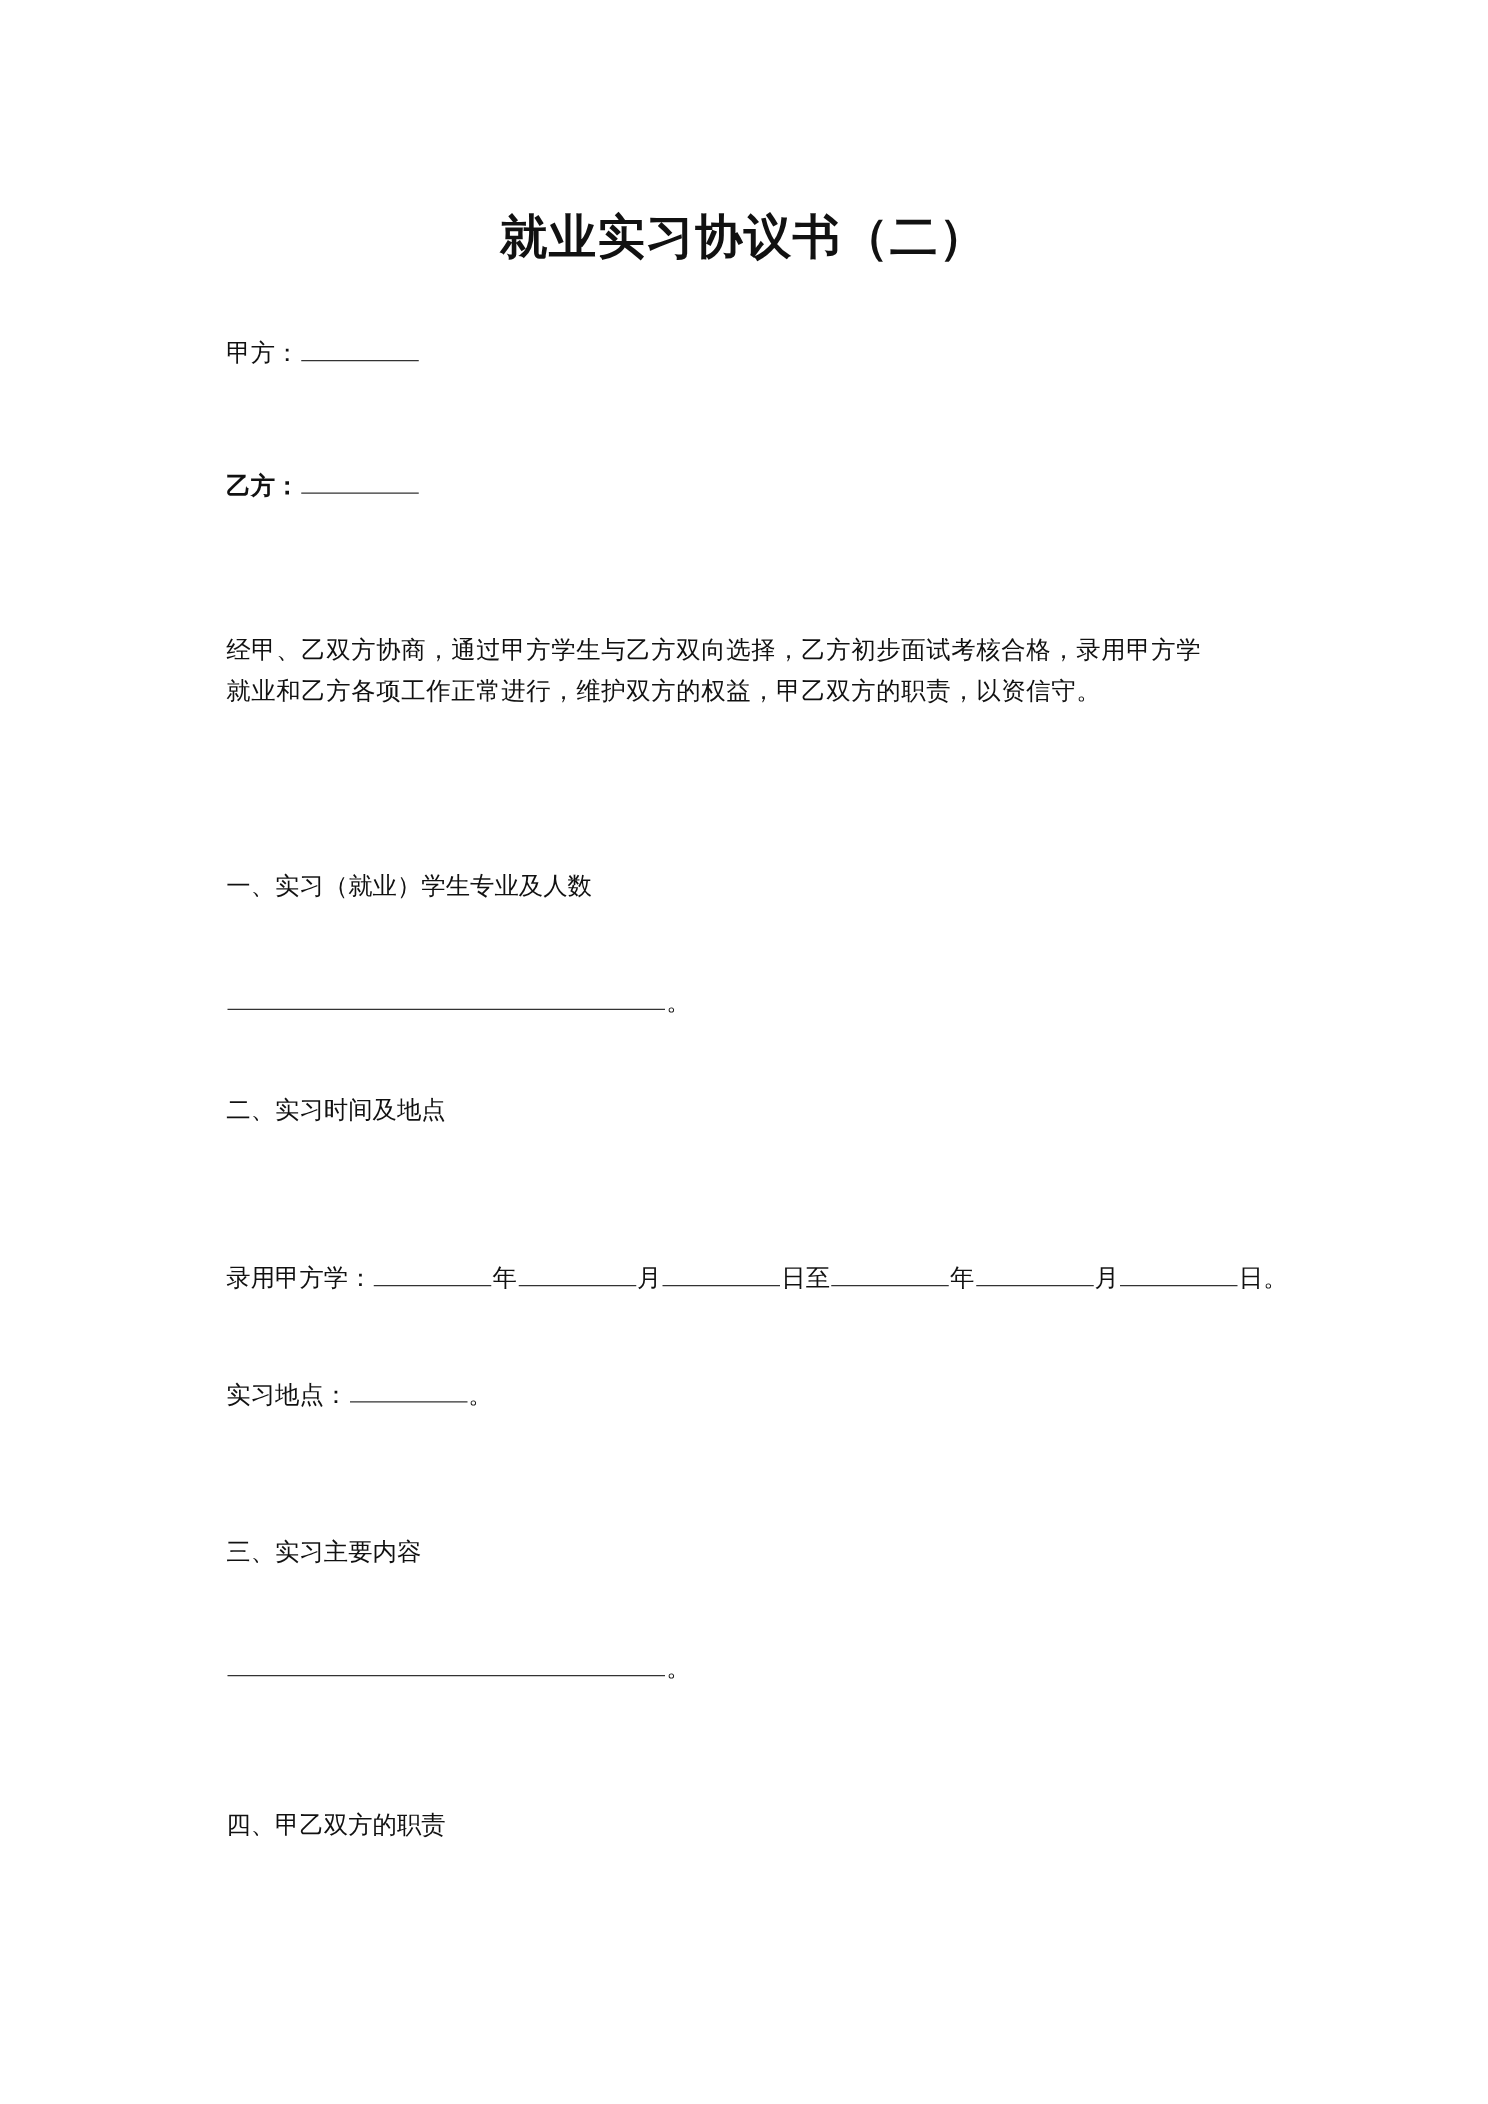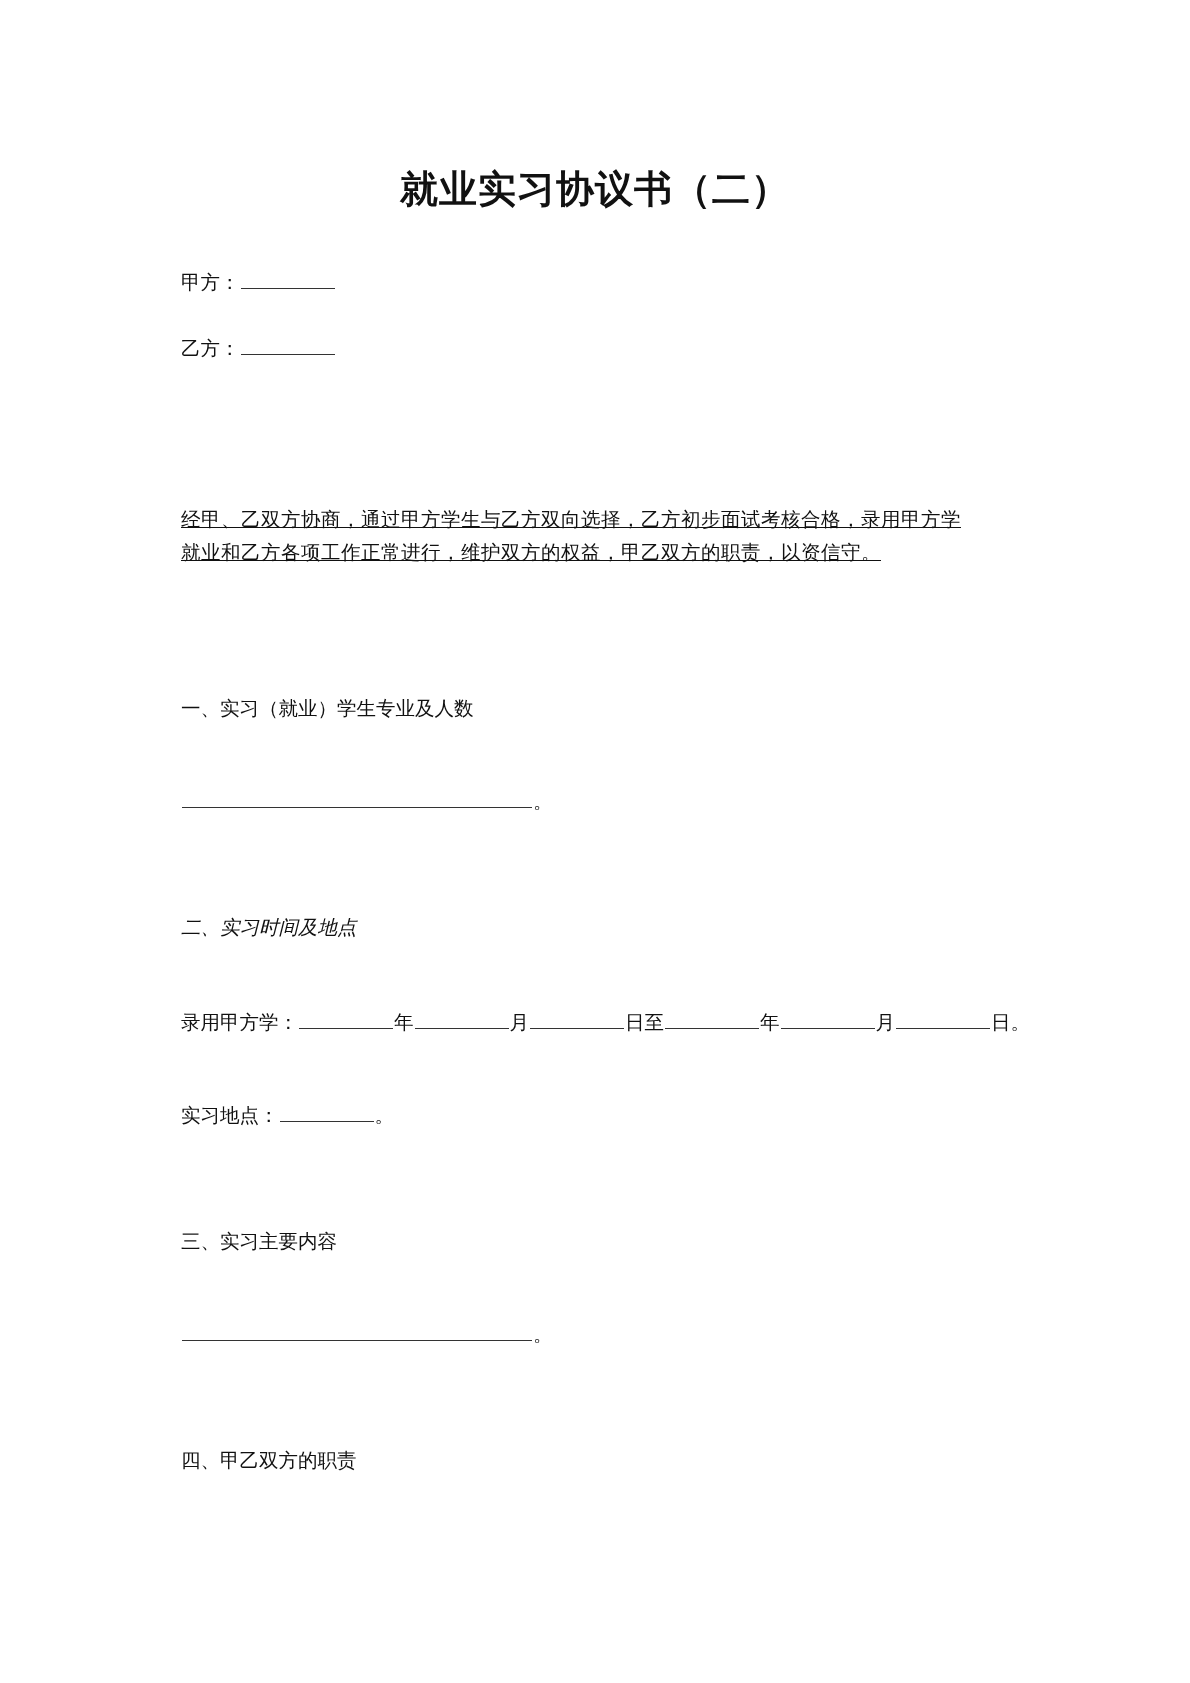--- a/index.html
+++ b/index.html
@@ -59,36 +59,36 @@
 <body>
 
 <div class="page">
 
   <div class="title">就业实习协议书（二）</div>
 
   <div class="line" style="top:270px;">
     <span>甲方：</span><span class="blank b-short"></span>
   </div>
 
-  <div class="line" style="top:336px;">
+  <div class="line" style="top:376px;font-weight:bold;">
     <span>乙方：</span><span class="blank b-short"></span>
   </div>
 
-  <div class="para" style="top:503px;text-decoration:underline;">
+  <div class="para" style="top:503px;">
     <div>经甲、乙双方协商，通过甲方学生与乙方双向选择，乙方初步面试考核合格，录用甲方学</div>
     <div>就业和乙方各项工作正常进行，维护双方的权益，甲乙双方的职责，以资信守。</div>
   </div>
 
   <div class="line" style="top:697px;">一、实习（就业）学生专业及人数</div>
 
   <div class="line" style="top:789px;">
     <span class="blank b-long"></span><span>。</span>
   </div>
 
-  <div class="line" style="top:916px;font-style:italic;">二、实习时间及地点</div>
+  <div class="line" style="top:876px;">二、实习时间及地点</div>
 
   <div class="line" style="top:1010px;">
     <span>录用甲方学：</span><span class="blank b-short"></span><span>年</span><span class="blank b-short"></span><span>月</span><span class="blank b-short"></span><span>日至</span><span class="blank b-short"></span><span>年</span><span class="blank b-short"></span><span>月</span><span class="blank b-short"></span><span>日。</span>
   </div>
 
   <div class="line" style="top:1103px;">
     <span>实习地点：</span><span class="blank b-short"></span><span>。</span>
   </div>
 
   <div class="line" style="top:1230px;">三、实习主要内容</div>

